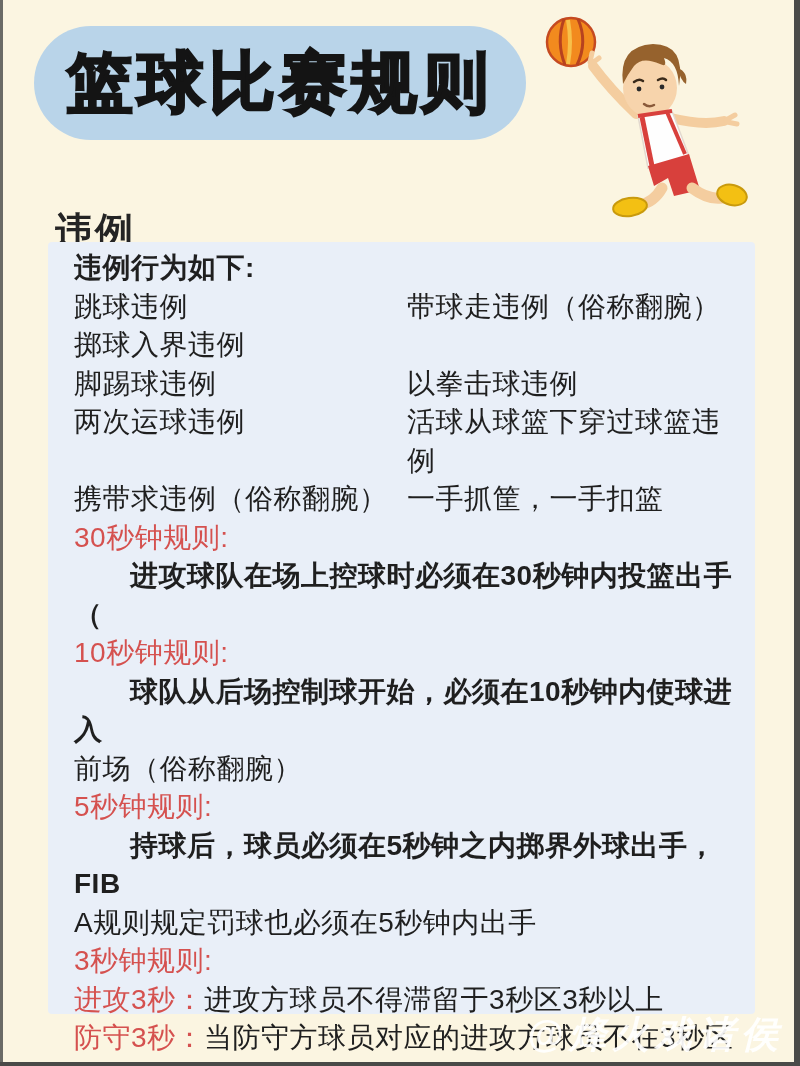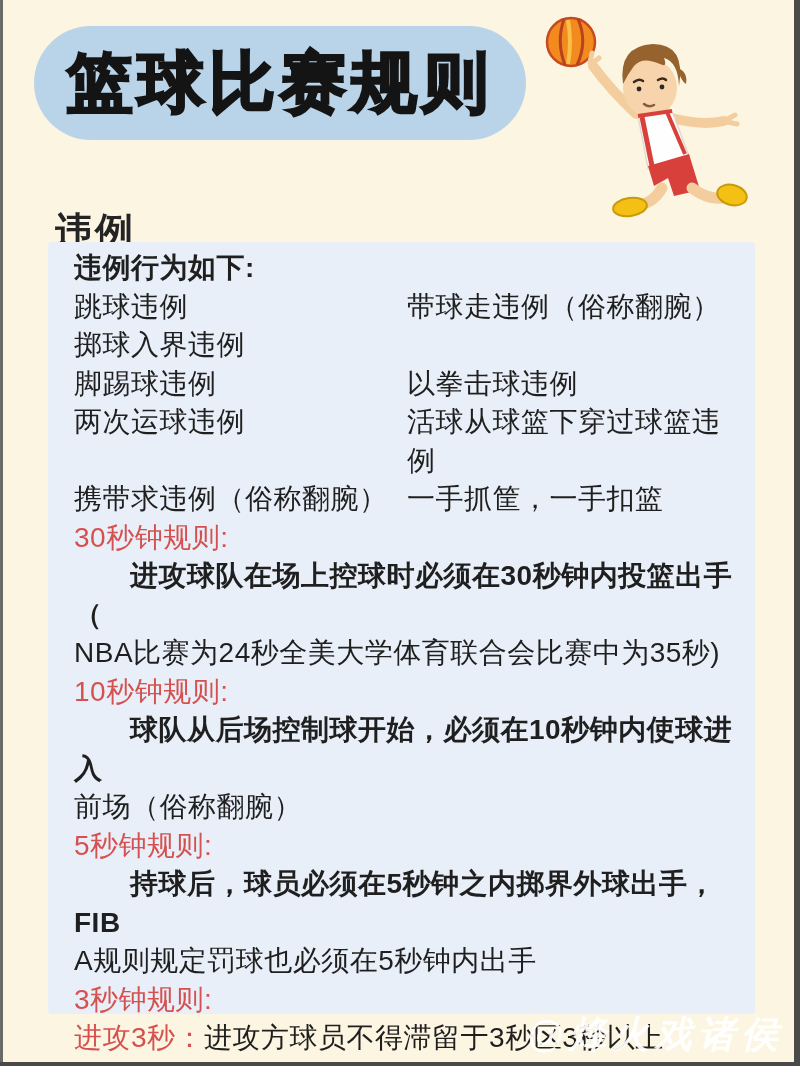--- a/index.html
+++ b/index.html
@@ -141,21 +141,20 @@
     <div class="vio-left line">两次运球违例</div>
     <div class="vio-right line">活球从球篮下穿过球篮违例</div>
   </div>
   <div class="vio-row">
     <div class="vio-left line">携带求违例（俗称翻腕）</div>
     <div class="vio-right line">一手抓筐，一手扣篮</div>
   </div>
 
   <div class="line red">30秒钟规则:</div>
   <div class="line indent">进攻球队在场上控球时必须在30秒钟内投篮出手（</div>
-  <div class="line">NBA比赛为24秒全美大学体育联合会比赛中为35秒)</div>
 
   <div class="line red">10秒钟规则:</div>
   <div class="line indent">球队从后场控制球开始，必须在10秒钟内使球进入</div>
   <div class="line">前场（俗称翻腕）</div>
 
   <div class="line red">5秒钟规则:</div>
   <div class="line indent">持球后，球员必须在5秒钟之内掷界外球出手，FIB</div>
   <div class="line">A规则规定罚球也必须在5秒钟内出手</div>
 
   <div class="line red">3秒钟规则:</div>

